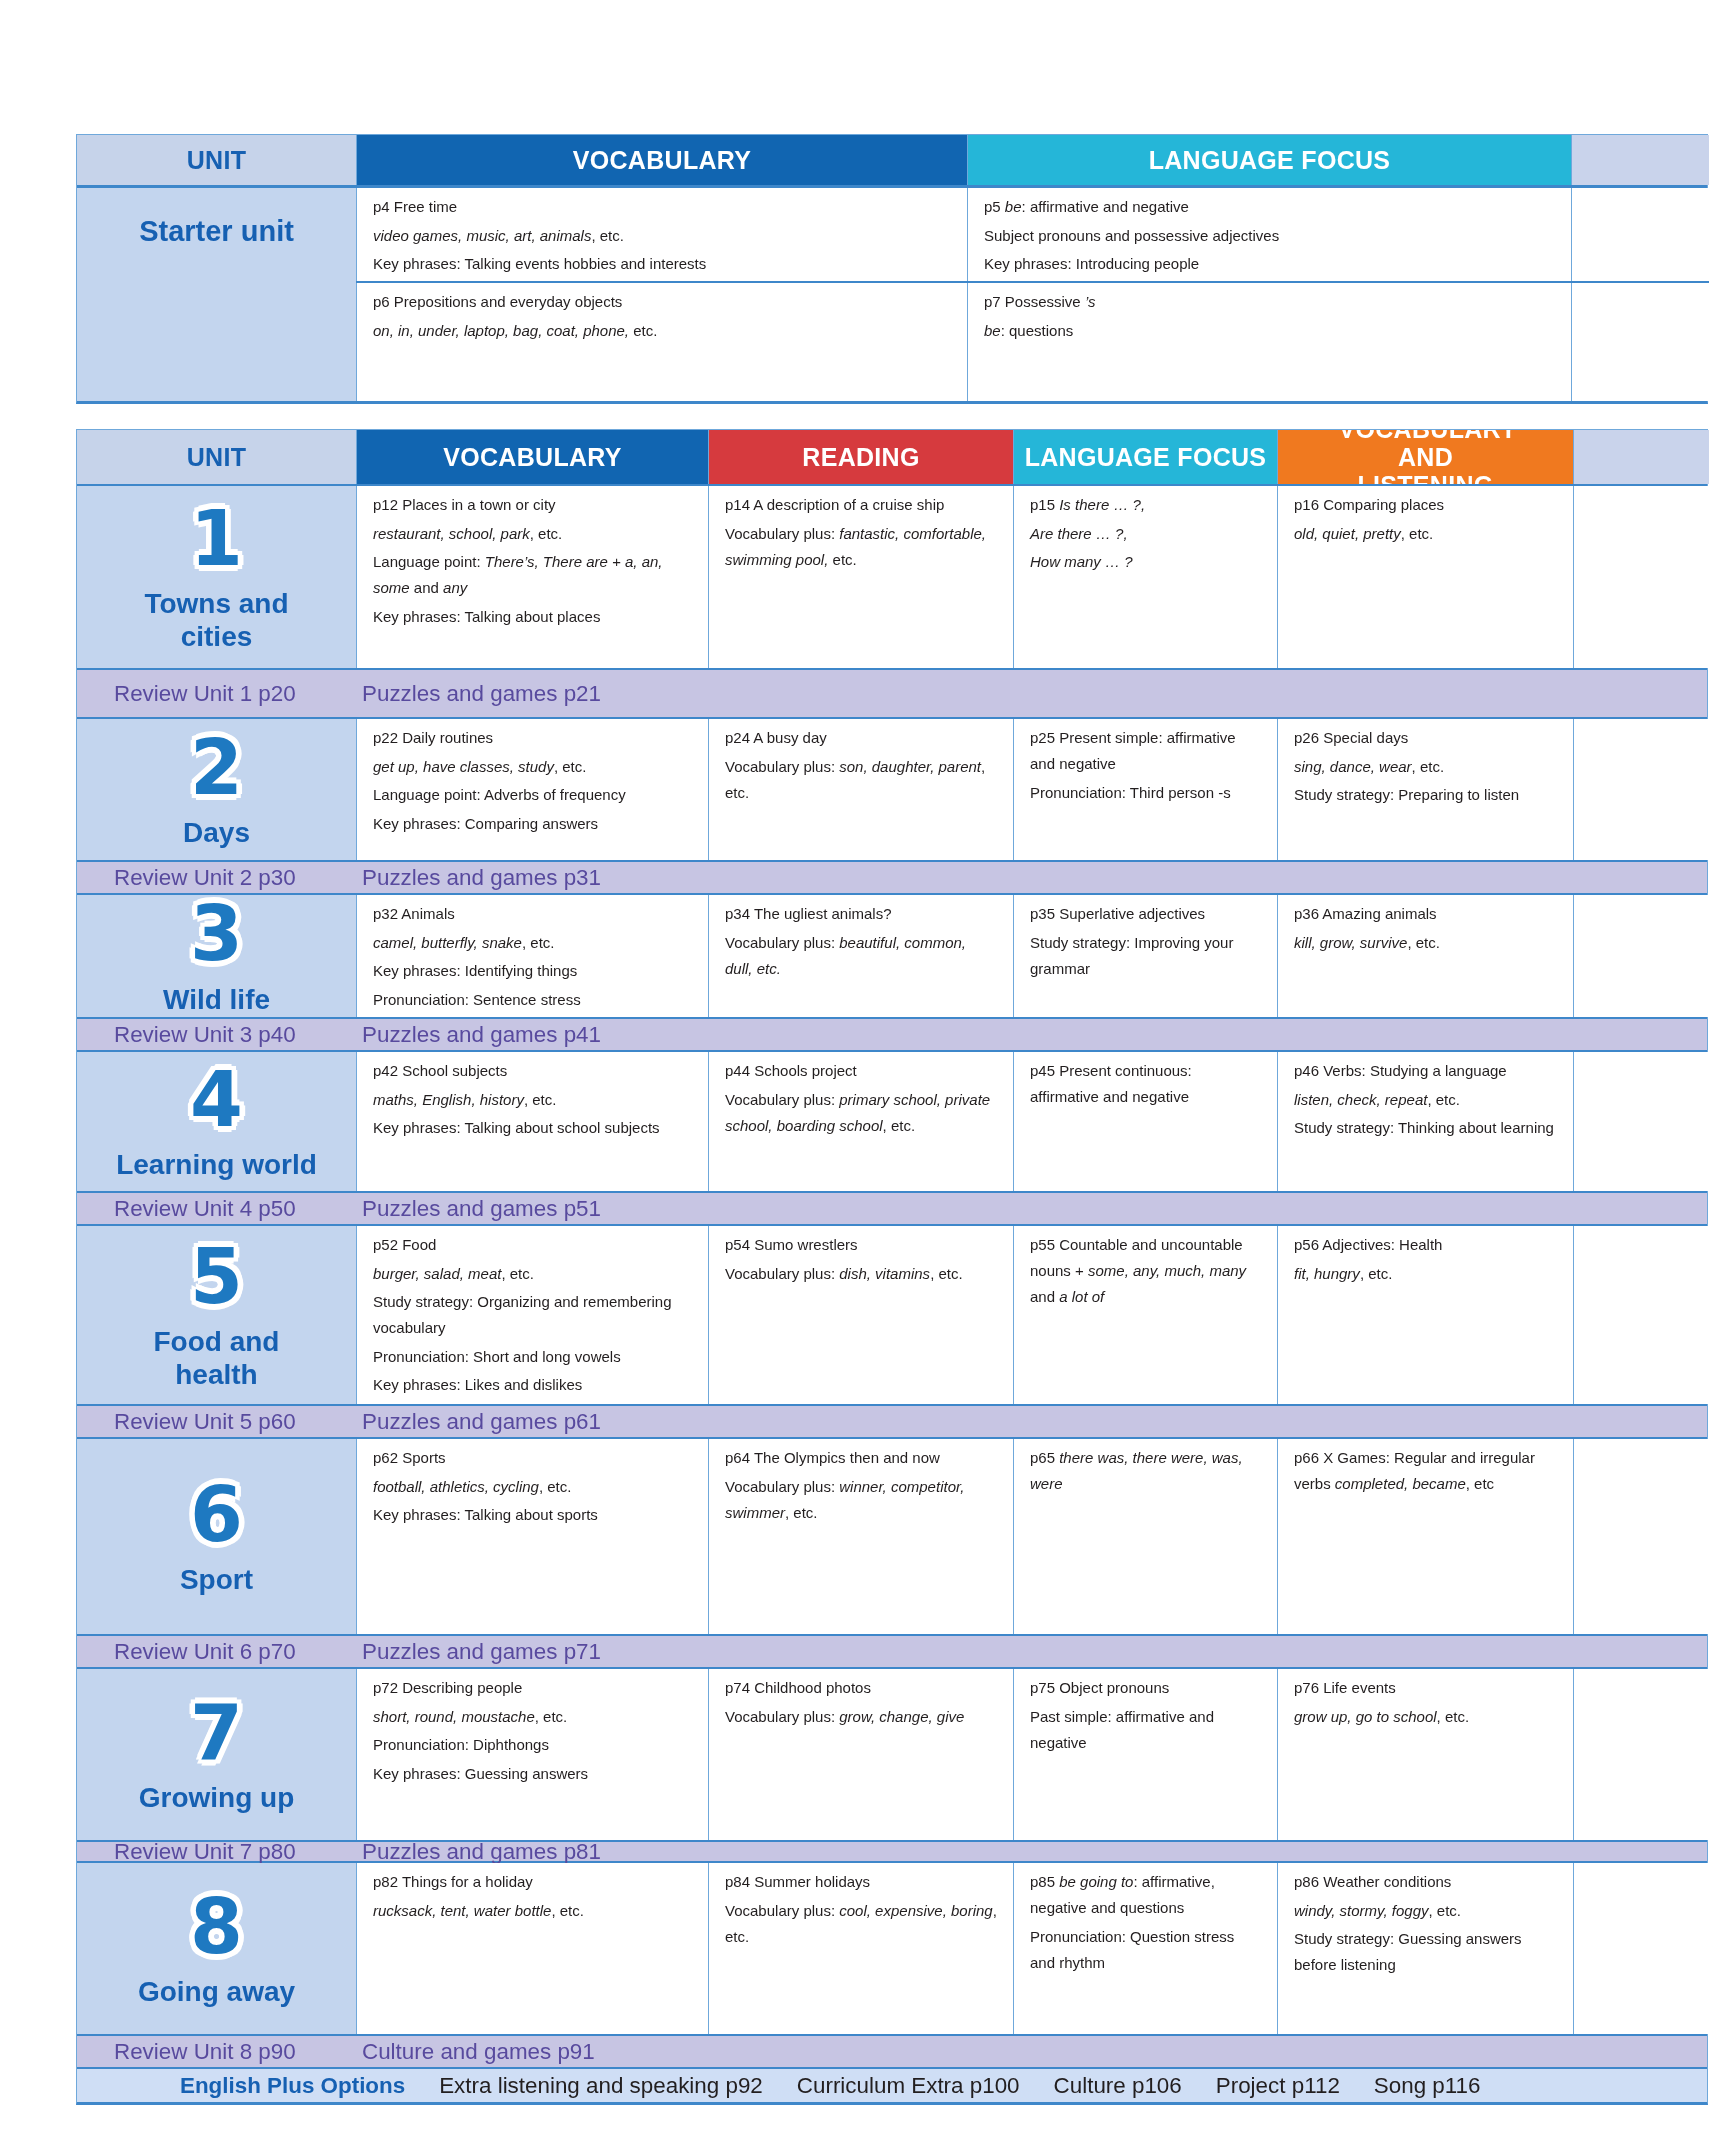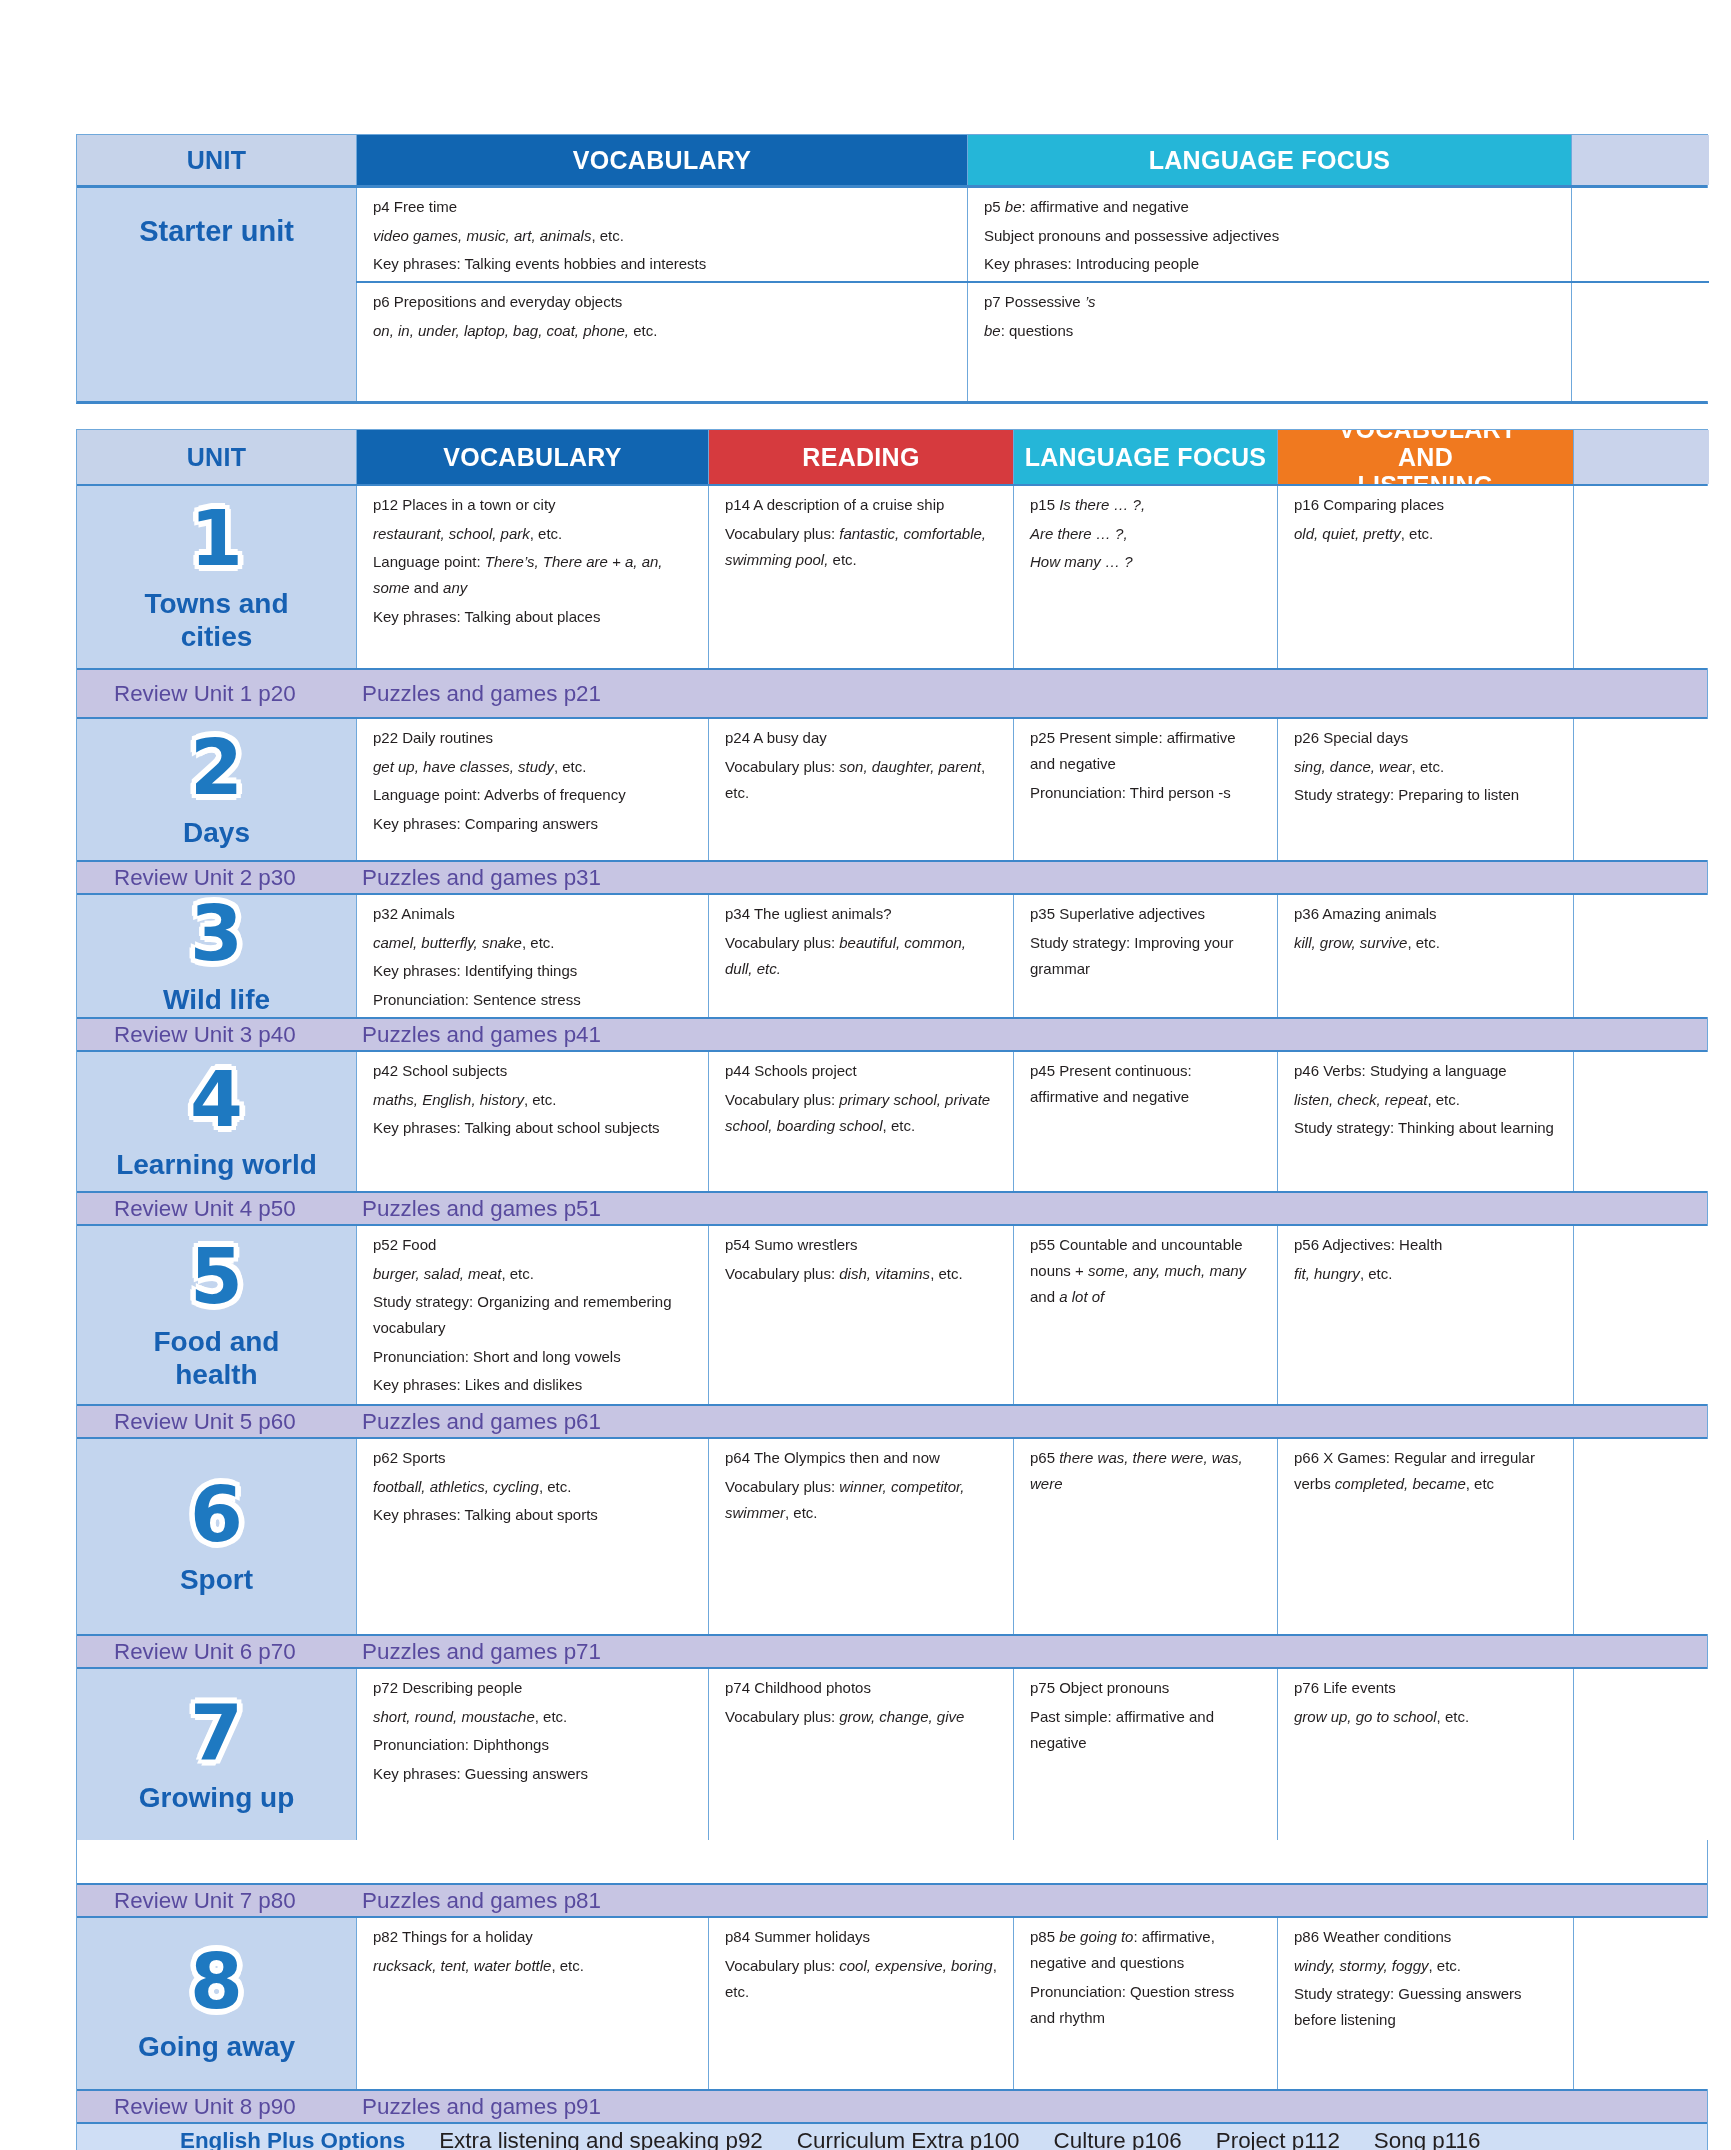--- a/index.html
+++ b/index.html
@@ -361,21 +361,21 @@
         <div class="cell" style="width: 264px; flex: 0 0 auto;">
           <div class="para"><span>p75 Object pronouns</span></div>
           <div class="para"><span>Past simple: affirmative and negative</span></div>
         </div>
         <div class="cell" style="width: 296px; flex: 0 0 auto;">
           <div class="para"><span>p76 Life events</span></div>
           <div class="para"><span class="i">grow up, go to school</span><span>, etc.</span></div>
         </div>
         <div class="spacer" style="width: 136px; flex: 0 0 auto;"></div>
       </div>
-      <div class="review" style="height: 33px; margin-top: 43px;">
+      <div class="review" style="height: 21px;">
         <span class="review-left">Review Unit 7 p80</span>
         <span class="review-right">Puzzles and games p81</span>
       </div>
       <div class="trow" style="height: 171px;">
         <div class="unit-cell" style="width: 279px; flex: 0 0 auto;">
           <div class="unit-number">8</div>
           <div class="unit-name">Going away</div>
         </div>
         <div class="cell" style="width: 352px; flex: 0 0 auto;">
           <div class="para"><span>p82 Things for a holiday</span></div>
@@ -391,21 +391,21 @@
         </div>
         <div class="cell" style="width: 296px; flex: 0 0 auto;">
           <div class="para"><span>p86 Weather conditions</span></div>
           <div class="para"><span class="i">windy, stormy, foggy</span><span>, etc.</span></div>
           <div class="para"><span class="b">Study strategy: </span><span>Guessing answers before listening</span></div>
         </div>
         <div class="spacer" style="width: 136px; flex: 0 0 auto;"></div>
       </div>
       <div class="review" style="height: 33px;">
         <span class="review-left">Review Unit 8 p90</span>
-        <span class="review-right">Puzzles and games p91</span>
+        <span class="review-right">Culture and games p91</span>
       </div>
       <div class="epo" style="height: 35px;">
         <span class="epo-title">English Plus Options</span>
         <span class="epo-item">Extra listening and speaking p92</span>
         <span class="epo-item">Curriculum Extra p100</span>
         <span class="epo-item">Culture p106</span>
         <span class="epo-item">Project p112</span>
         <span class="epo-item">Song p116</span>
       </div>
     </section>

